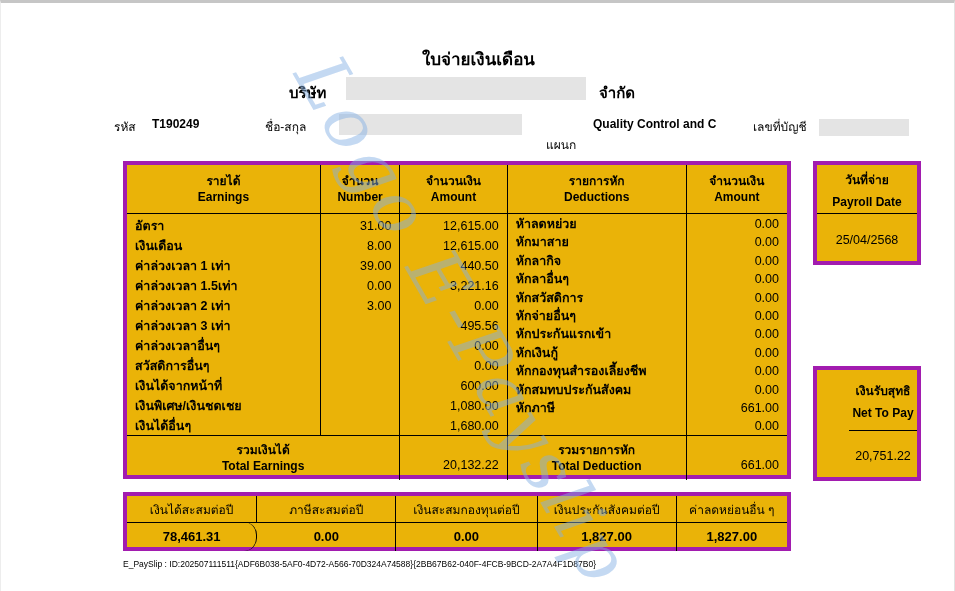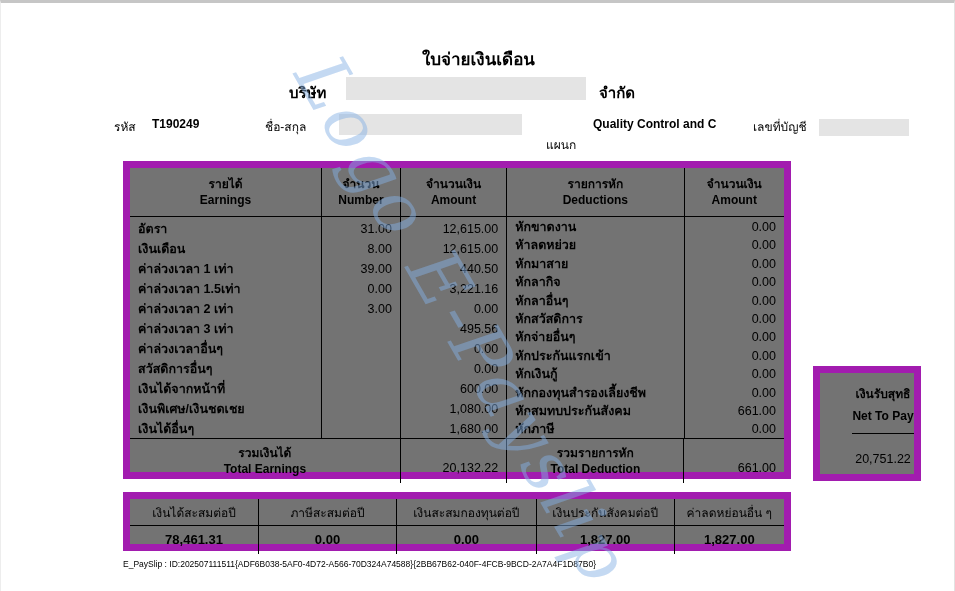--- a/index.html
+++ b/index.html
@@ -3,21 +3,21 @@
 <meta charset="utf-8">
 <style>
   html,body{margin:0;padding:0;background:#fff;}
   body{font-family:"Liberation Sans","DejaVu Sans",sans-serif;color:#000;}
   .page{position:relative;width:955px;height:591px;background:#fff;overflow:hidden;
         box-sizing:border-box;border-top:3px solid #c6c6c6;border-left:1px solid #ededed;border-right:1px solid #e2e2e2;}
   .abs{position:absolute;}
   .b{font-weight:bold;}
   .ctr{text-align:center;}
   .redact{position:absolute;background:#e4e4e4;}
-  .box{position:absolute;box-sizing:border-box;border:7px solid #a21caf;background:#737373;}
+  .box{position:absolute;box-sizing:border-box;border:4px solid #a21caf;background:#eab308;}
   .row{position:absolute;left:0;right:0;display:flex;}
   .cell{box-sizing:border-box;height:100%;overflow:hidden;}
   .vline{border-right:1px solid #000;}
   .hdr .cell{display:flex;flex-direction:column;justify-content:center;align-items:center;
              font-size:12px;line-height:16px;font-weight:bold;}
   .ln{line-height:20px;font-size:12.5px;white-space:nowrap;}
   .lnd{line-height:18.4px;font-size:12.5px;white-space:nowrap;}
   .padl{padding-left:8px;}
   .numr{text-align:right;padding-right:8px;}
   .tot .cell{display:flex;flex-direction:column;justify-content:center;align-items:center;
@@ -114,21 +114,20 @@
         <div class="ln numr">3,221.16</div>
         <div class="ln numr">0.00</div>
         <div class="ln numr">495.56</div>
         <div class="ln numr">0.00</div>
         <div class="ln numr">0.00</div>
         <div class="ln numr">600.00</div>
         <div class="ln numr">1,080.00</div>
         <div class="ln numr">1,680.00</div>
       </div>
       <div class="cell vline b" style="width:180px;padding-top:2px;">
-        <div class="lnd padl">หักขาดงาน</div>
         <div class="lnd padl">หัาลดหย่วย</div>
         <div class="lnd padl">หักมาสาย</div>
         <div class="lnd padl">หักลากิจ</div>
         <div class="lnd padl">หักลาอื่นๆ</div>
         <div class="lnd padl">หักสวัสดิการ</div>
         <div class="lnd padl">หักจ่ายอื่นๆ</div>
         <div class="lnd padl">หักประกันแรกเข้า</div>
         <div class="lnd padl">หักเงินกู้</div>
         <div class="lnd padl">หักกองทุนสำรองเลี้ยงชีพ</div>
         <div class="lnd padl">หักสมทบประกันสังคม</div>
@@ -157,39 +156,46 @@
       </div>
       <div class="cell vline amt" style="width:108px;">20,132.22</div>
       <div class="cell vline" style="width:180px;">
         <span>รวมรายการหัก</span>
         <span>Total Deduction</span>
       </div>
       <div class="cell amt" style="width:101px;">661.00</div>
     </div>
   </div>
 
+  <div class="box sideb" style="left:812px;top:158px;width:108px;height:104px;">
+    <div class="h" style="height:49px;">
+      <span>วันที่จ่าย</span>
+      <span>Payroll Date</span>
+    </div>
+    <div class="v" style="height:51px;">25/04/2568</div>
+  </div>
 
   <div class="box sideb" style="left:812px;top:363px;width:108px;height:115px;padding-left:32px;">
     <div class="h" style="height:61px;">
       <span>เงินรับสุทธิ</span>
       <span>Net To Pay</span>
     </div>
     <div class="v" style="height:50px;">20,751.22</div>
   </div>
 
   <div class="box sum" style="left:122px;top:489px;width:668px;height:59px;">
     <div class="row" style="top:0;height:26px;border-bottom:1px solid #000;font-size:12px;">
       <div class="cell vline" style="width:131px;">เงินได้สะสมต่อปี</div>
       <div class="cell vline" style="width:140px;">ภาษีสะสมต่อปี</div>
       <div class="cell vline" style="width:142px;">เงินสะสมกองทุนต่อปี</div>
       <div class="cell vline" style="width:140px;">เงินประกันสังคมต่อปี</div>
       <div class="cell" style="width:111px;">ค่าลดหย่อนอื่น ๆ</div>
     </div>
     <div class="row b" style="top:26px;height:29px;font-size:13px;">
-      <div class="cell vline" style="width:131px;">78,461.31</div>
+      <div class="cell vline" style="width:131px;border-radius:13px;">78,461.31</div>
       <div class="cell vline" style="width:140px;">0.00</div>
       <div class="cell vline" style="width:142px;">0.00</div>
       <div class="cell vline" style="width:140px;">1,827.00</div>
       <div class="cell" style="width:111px;">1,827.00</div>
     </div>
   </div>
 
   <div class="abs foot" style="left:122px;top:556px;">E_PaySlip : ID:202507111511{ADF6B038-5AF0-4D72-A566-70D324A74588}{2BB67B62-040F-4FCB-9BCD-2A7A4F1D87B0}</div>
 
   <div class="watermark">Logo E-Payslip</div>

